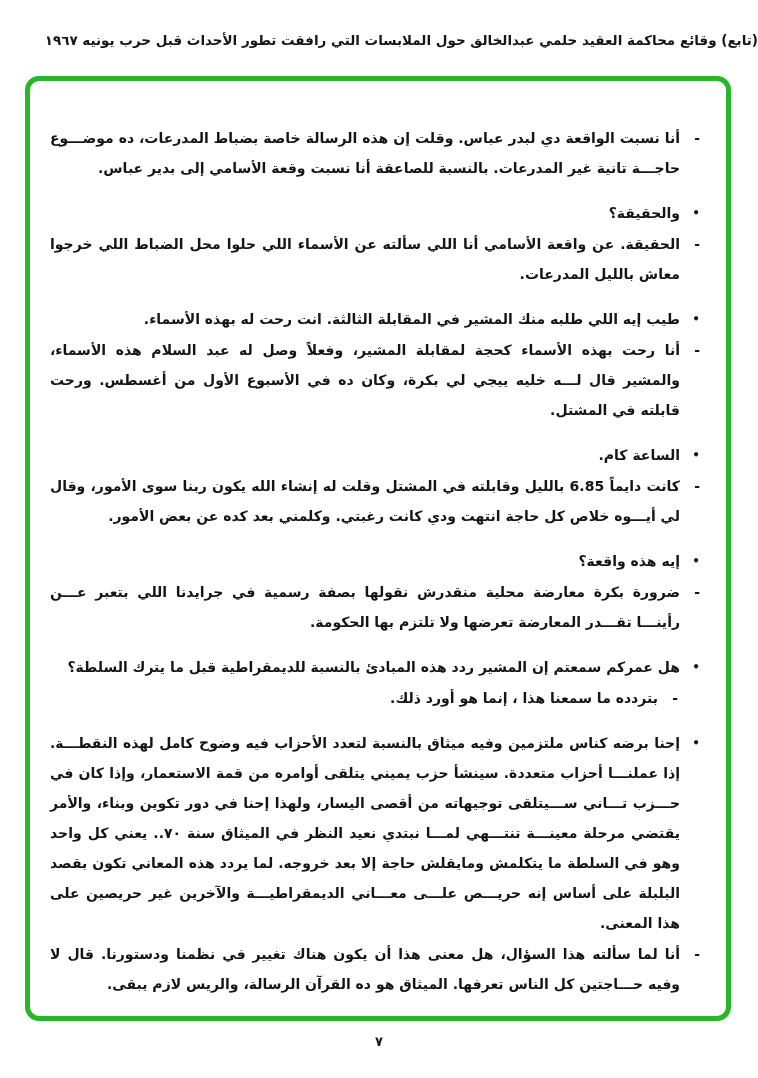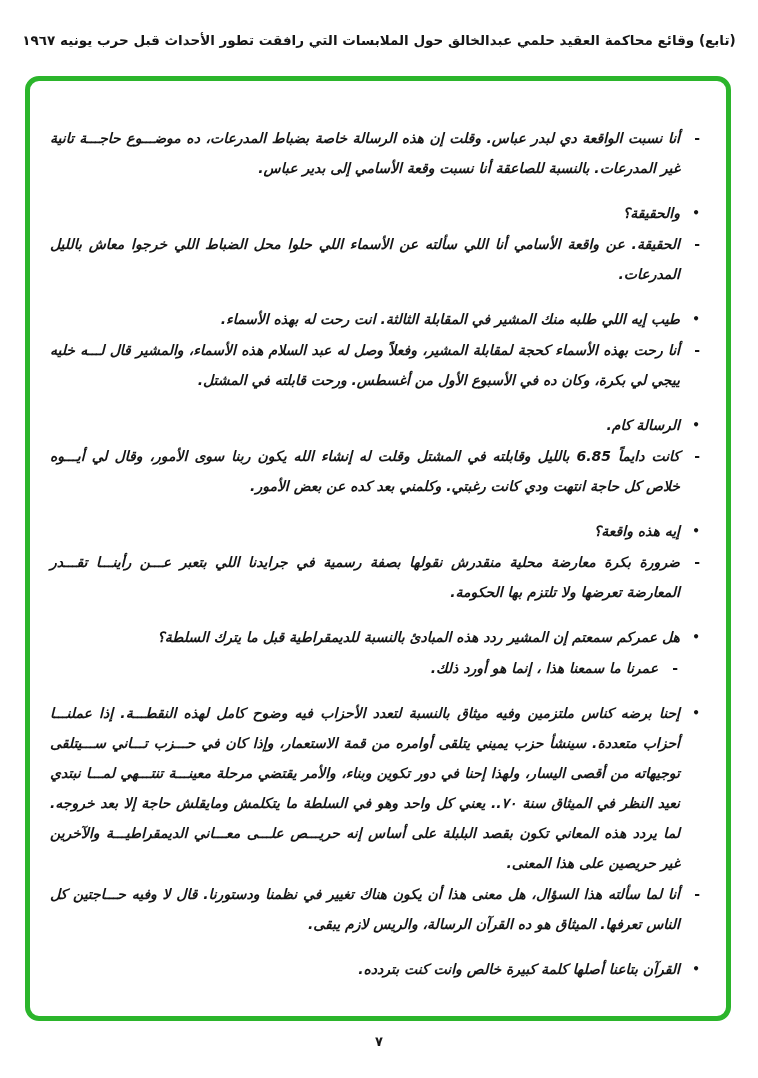--- a/index.html
+++ b/index.html
@@ -4,21 +4,21 @@
 <style>
   html,body{margin:0;padding:0;}
   body{
     width:758px;height:1078px;position:relative;
     background:#ffffff;
     font-family:"DejaVu Sans", sans-serif;
     overflow:hidden;
   }
   .header-title{
     position:absolute;top:32px;left:0;right:0;
-    direction:rtl;text-align:center;
+    direction:rtl;text-align:right;
     font-size:13.5px;font-weight:bold;color:#161616;
     letter-spacing:0px;
   }
   .frame{
     position:absolute;left:25px;top:76px;
     width:706px;height:945px;
     box-sizing:border-box;
     border:5px solid #2bb52b;border-radius:14px;
     background:#ffffff;overflow:hidden;
   }
@@ -36,21 +36,20 @@
   .item.nested{padding-right:22px;}
   .marker{
     flex:0 0 20px;width:20px;text-align:right;
     user-select:none;
   }
   .marker.bullet{font-size:12px;}
   .marker.dash{font-size:14px;}
   .text{
     flex:1;
     text-align:justify;
-    font-style:italic;
     -moz-text-align-last:auto;
   }
   .pagenum{
     position:absolute;top:1034px;left:0;right:0;
     text-align:center;
     font-size:13px;font-weight:bold;color:#161616;
   }
 </style>
 </head>
 <body>
@@ -74,41 +73,41 @@
       <div class="item gap">
         <span class="marker bullet">•</span>
         <div class="text">طيب إيه اللي طلبه منك المشير في المقابلة الثالثة. انت رحت له بهذه الأسماء.</div>
       </div>
       <div class="item">
         <span class="marker dash">-</span>
         <div class="text">أنا رحت بهذه الأسماء كحجة لمقابلة المشير، وفعلاً وصل له عبد السلام هذه الأسماء، والمشير قال لـــه خليه ييجي لي بكرة، وكان ده في الأسبوع الأول من أغسطس. ورحت قابلته في المشتل.</div>
       </div>
       <div class="item gap">
         <span class="marker bullet">•</span>
-        <div class="text">الرسالة كام.</div>
+        <div class="text">الساعة كام.</div>
       </div>
       <div class="item">
         <span class="marker dash">-</span>
         <div class="text">كانت دايماً 6.85 بالليل وقابلته في المشتل وقلت له إنشاء الله يكون ربنا سوى الأمور، وقال لي أيـــوه خلاص كل حاجة انتهت ودي كانت رغبتي. وكلمني بعد كده عن بعض الأمور.</div>
       </div>
       <div class="item gap">
         <span class="marker bullet">•</span>
         <div class="text">إيه هذه واقعة؟</div>
       </div>
       <div class="item">
         <span class="marker dash">-</span>
         <div class="text">ضرورة بكرة معارضة محلية منقدرش نقولها بصفة رسمية في جرايدنا اللي بتعبر عـــن رأينـــا تقـــدر المعارضة تعرضها ولا تلتزم بها الحكومة.</div>
       </div>
       <div class="item gap">
         <span class="marker bullet">•</span>
         <div class="text">هل عمركم سمعتم إن المشير ردد هذه المبادئ بالنسبة للديمقراطية قبل ما يترك السلطة؟</div>
       </div>
       <div class="item nested">
         <span class="marker dash">-</span>
-        <div class="text">عمرنا ما سمعنا هذا ، إنما هو أورد ذلك.</div>
+        <div class="text">بتردده ما سمعنا هذا ، إنما هو أورد ذلك.</div>
       </div>
       <div class="item gap">
         <span class="marker bullet">•</span>
         <div class="text">إحنا برضه كناس ملتزمين وفيه ميثاق بالنسبة لتعدد الأحزاب فيه وضوح كامل لهذه النقطـــة. إذا عملنـــا أحزاب متعددة. سينشأ حزب يميني يتلقى أوامره من قمة الاستعمار، وإذا كان في حـــزب تـــاني ســـيتلقى توجيهاته من أقصى اليسار، ولهذا إحنا في دور تكوين وبناء، والأمر يقتضي مرحلة معينـــة تنتـــهي لمـــا نبتدي نعيد النظر في الميثاق سنة ٧٠.. يعني كل واحد وهو في السلطة ما يتكلمش ومايقلش حاجة إلا بعد خروجه. لما يردد هذه المعاني تكون بقصد البلبلة على أساس إنه حريـــص علـــى معـــاني الديمقراطيـــة والآخرين غير حريصين على هذا المعنى.</div>
       </div>
       <div class="item">
         <span class="marker dash">-</span>
         <div class="text">أنا لما سألته هذا السؤال، هل معنى هذا أن يكون هناك تغيير في نظمنا ودستورنا. قال لا وفيه حـــاجتين كل الناس تعرفها. الميثاق هو ده القرآن الرسالة، والريس لازم يبقى.</div>
       </div>
       <div class="item gap">

